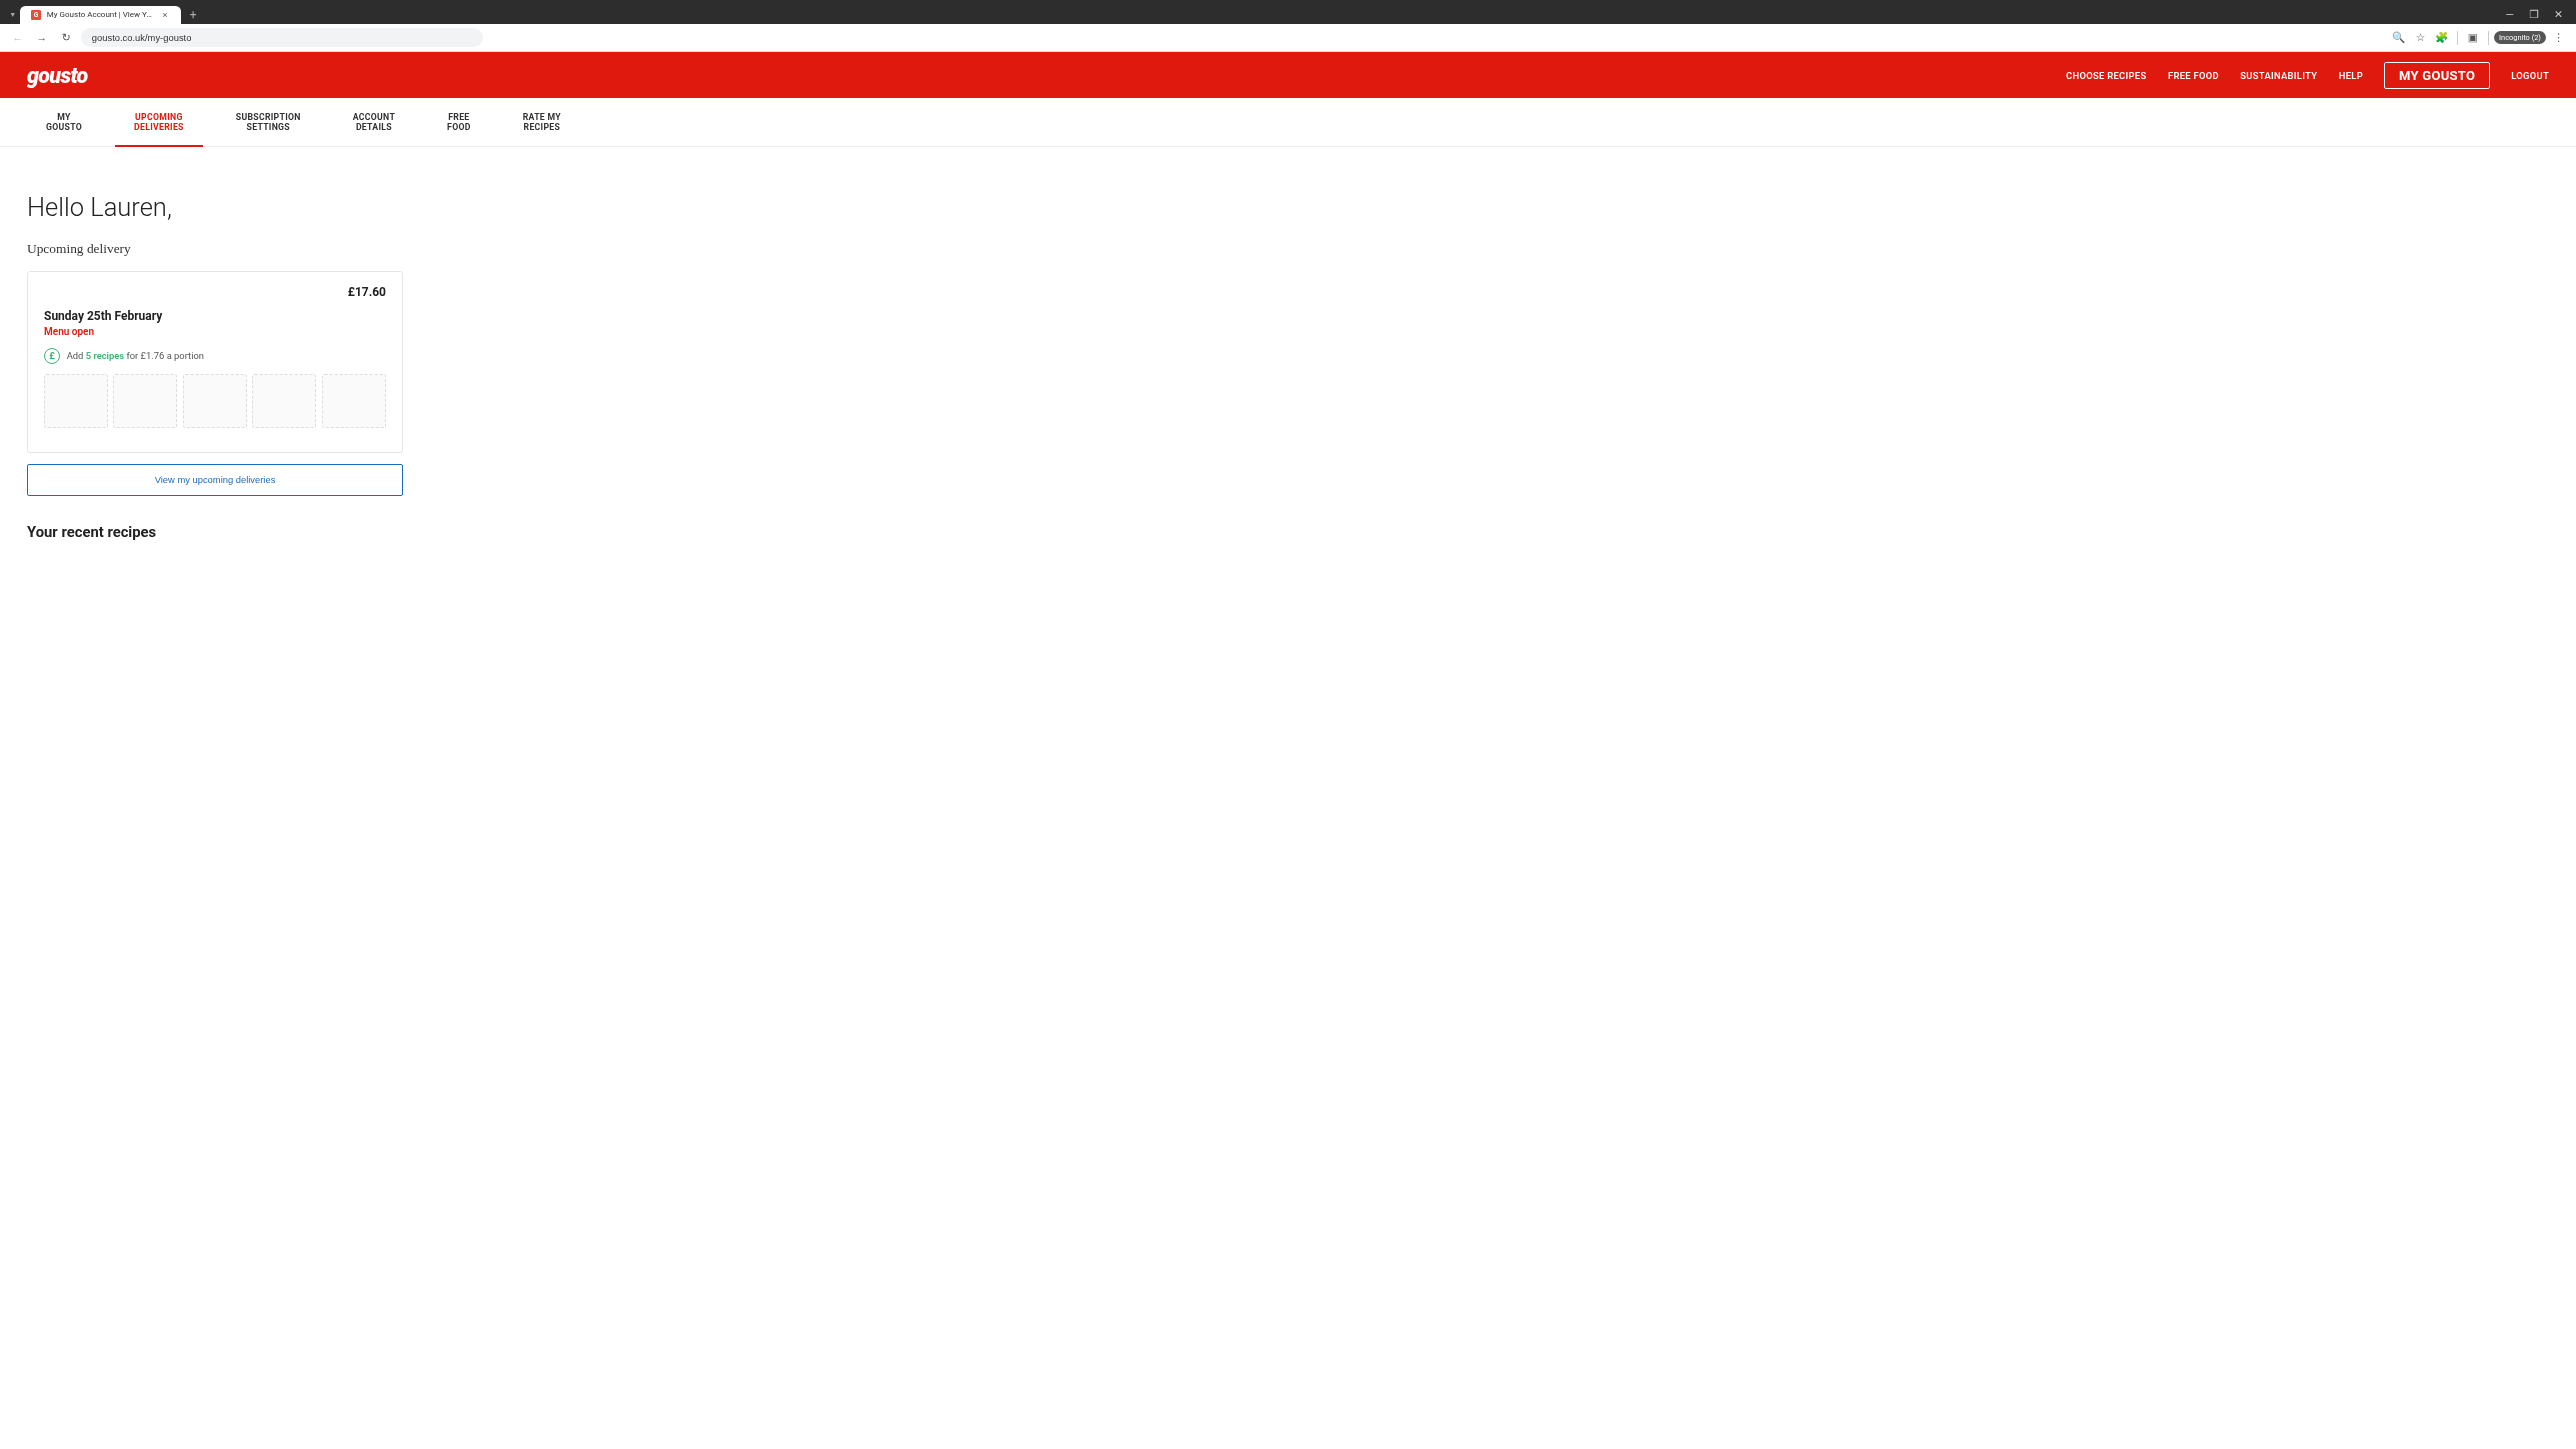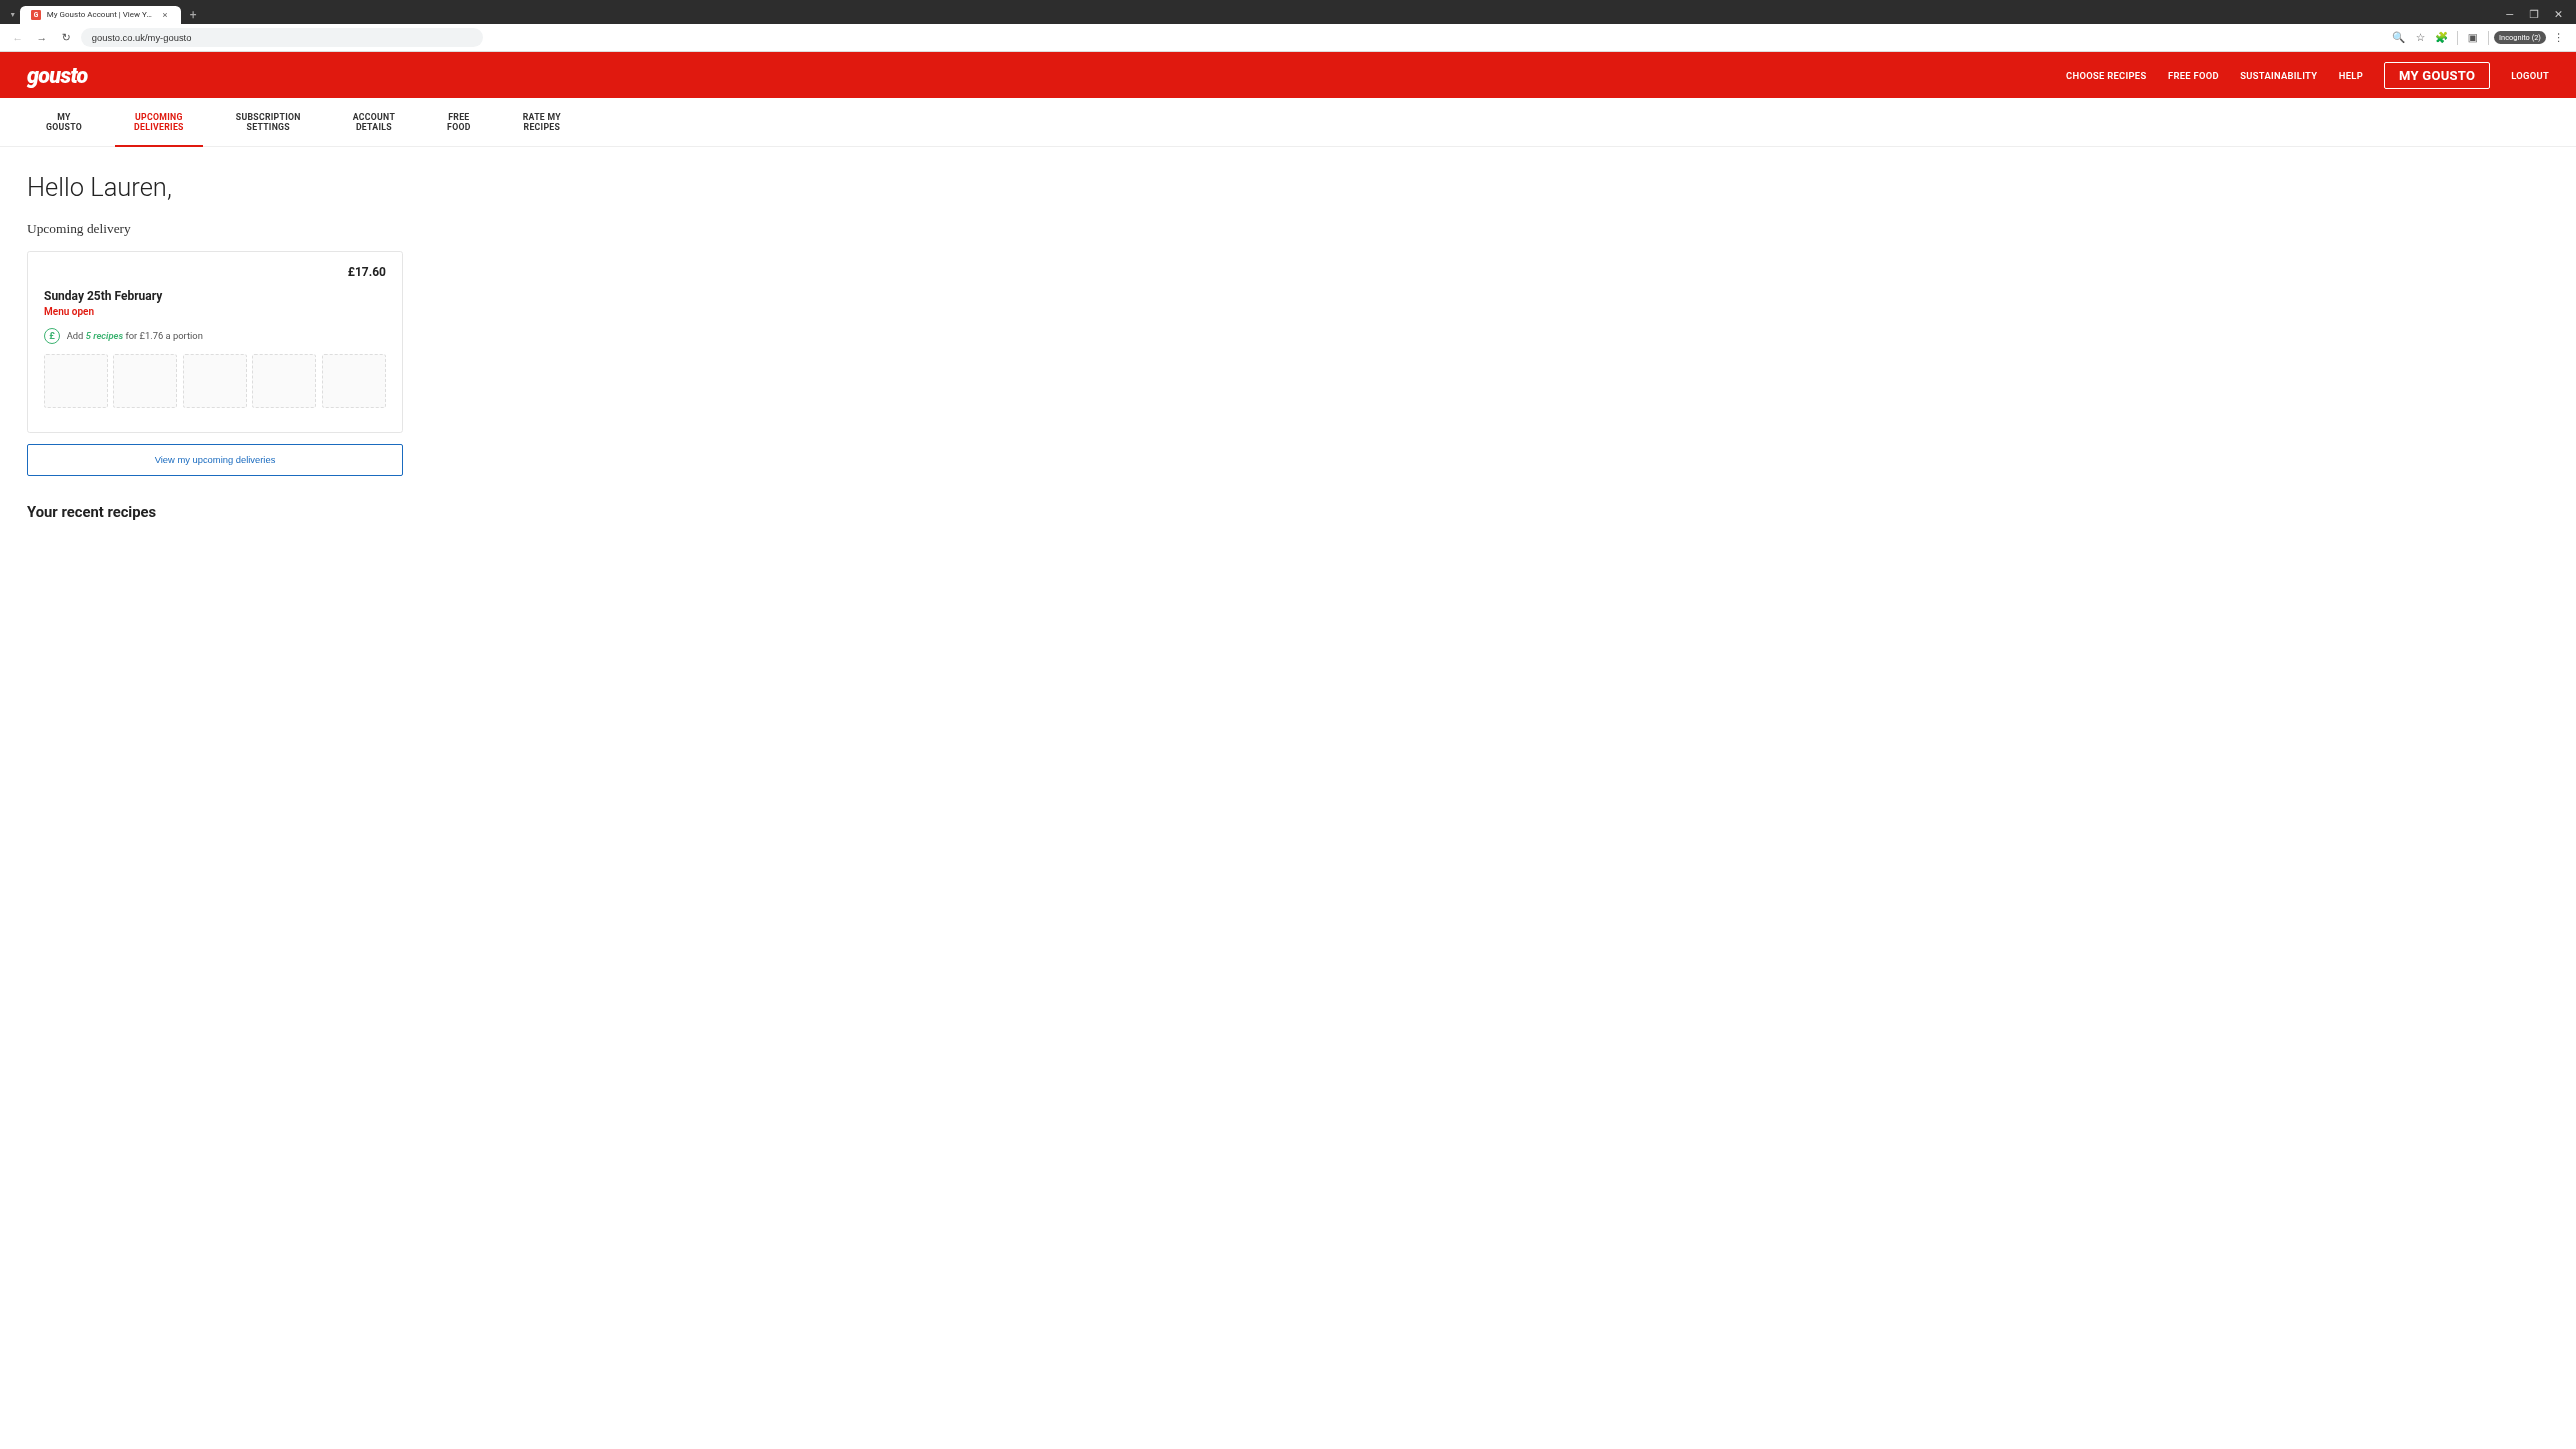--- a/index.html
+++ b/index.html
@@ -217,21 +217,21 @@
       border-bottom: 2px solid transparent;
       margin-bottom: -0.7px;
     }
     .sub-nav-item.active {
       color: #e0190f;
       border-bottom: 2px solid #e0190f;
     }
 
     
     .main-content {
-      padding: 25px 27px 40px;
+      padding: 45px 27px 40px;
       max-width: 604px;
     }
     .greeting {
       font-size: 25.5px;
       font-weight: 300;
       color: #222;
       margin-bottom: 19px;
     }
     .section-title {
       font-size: 13.4px;
@@ -292,21 +292,20 @@
       font-weight: bold;
       flex-shrink: 0;
     }
     .add-recipes-text {
       font-size: 9.4px;
       color: #555;
     }
     .add-recipes-text .highlight {
       color: #3cb371;
       font-weight: 600;
-      font-style: italic;
     }
 
     
     .recipe-placeholders {
       display: flex;
       gap: 5.4px;
       margin-bottom: 10.7px;
     }
     .recipe-placeholder {
       width: 64px;

